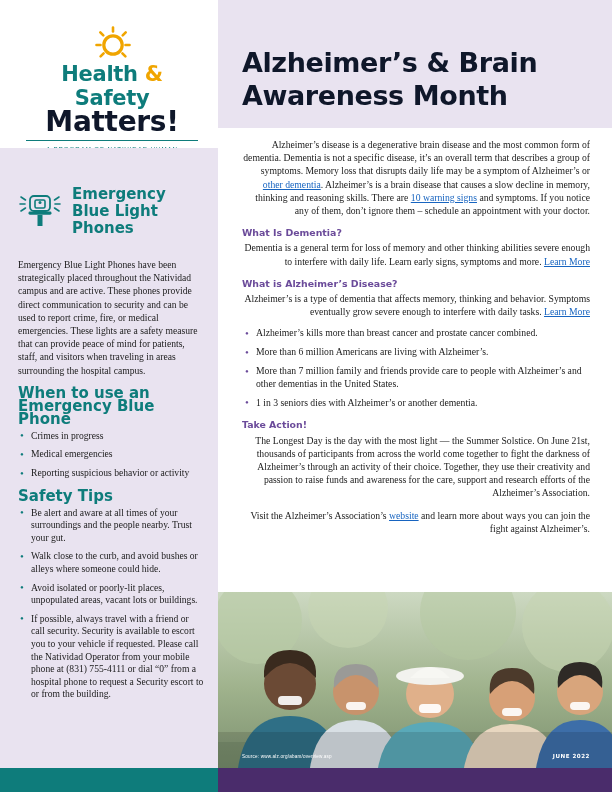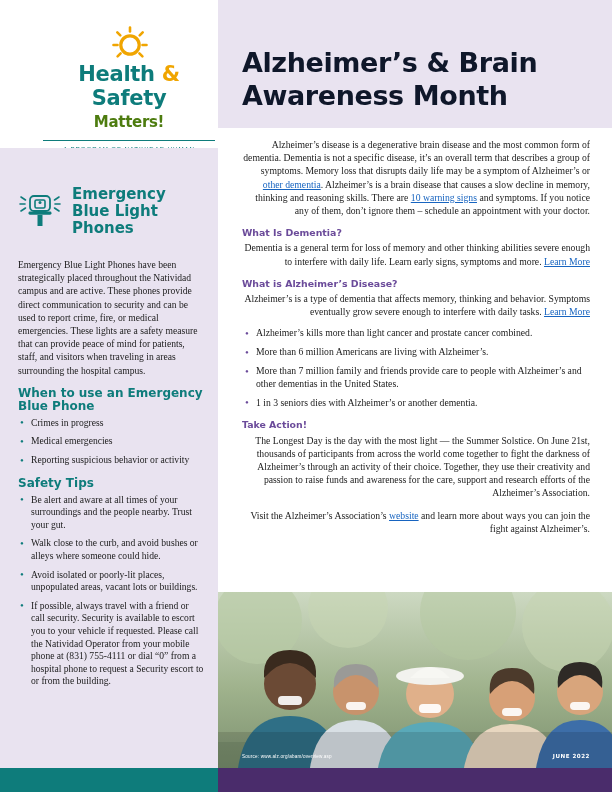--- a/index.html
+++ b/index.html
@@ -27,21 +27,20 @@
     width: 218px;
     height: 792px;
     background: #ffffff;
   }
   .logo-block {
     position: absolute;
     left: 0; top: 0;
     width: 180px;
     height: 148px;
     background: #ffffff;
-    margin-left: 17px;
   }
   .sun-icon {
     position: absolute;
     left: 95px; top: 26px;
     width: 36px; height: 36px;
   }
   .logo-text {
     position: absolute;
     left: 22px; top: 62px;
     width: 180px;
@@ -54,22 +53,22 @@
     color: #0e7c7b;
     letter-spacing: -0.3px;
     line-height: 24px;
   }
   .logo-line1 .amp {
     color: #f0a500;
   }
   .logo-line2 {
     font-family: "DejaVu Sans", sans-serif;
     font-weight: bold;
-    font-size: 15px;
-    color: #4d7c0f;
+    font-size: 28px;
+    color: #0f172a;
     letter-spacing: -0.3px;
     line-height: 24px;
   }
   .logo-rule {
     margin: 6px auto 4px auto;
     width: 172px;
     height: 1px;
     background: #0e7c7b;
   }
   .logo-sub {
@@ -117,21 +116,21 @@
     width: 186px;
     font-family: "Liberation Serif", serif;
     font-size: 9.6px;
     line-height: 13.2px;
     color: #1b1b1b;
     text-align: left;
   }
   .lp-subhead {
     font-family: "DejaVu Sans", sans-serif;
     font-weight: bold;
-    font-size: 12px;
+    font-size: 15px;
     color: #0e7c7b;
     line-height: 13px;
     margin-top: 10px;
   }
   .lp-para {
     margin-top: 2px;
   }
   ul.lp-list {
     margin: 4px 0 0 0;
     padding-left: 13px;
@@ -343,21 +342,21 @@
 
       <p class="rb-para"><span>Alzheimer’s disease is a degenerative brain disease and the most common form of dementia. Dementia is not a specific disease, it’s an overall term that describes a group of symptoms. Memory loss that disrupts daily life may be a symptom of Alzheimer’s or </span><span class="link">other dementia</span><span>. Alzheimer’s is a brain disease that causes a slow decline in memory, thinking and reasoning skills. There are </span><span class="link">10 warning signs</span><span> and symptoms. If you notice any of them, don’t ignore them – schedule an appointment with your doctor.</span></p>
 
       <div class="rb-head">What Is Dementia?</div>
       <p class="rb-para"><span>Dementia is a general term for loss of memory and other thinking abilities severe enough to interfere with daily life. Learn early signs, symptoms and more. </span><span class="link">Learn More</span></p>
 
       <div class="rb-head">What is Alzheimer’s Disease?</div>
       <p class="rb-para"><span>Alzheimer’s is a type of dementia that affects memory, thinking and behavior. Symptoms eventually grow severe enough to interfere with daily tasks. </span><span class="link">Learn More</span></p>
 
       <ul class="facts">
-        <li>Alzheimer’s kills more than light cancer and prostate cancer combined.</li>
+        <li>Alzheimer’s kills more than breast cancer and prostate cancer combined.</li>
         <li>More than 6 million Americans are living with Alzheimer’s.</li>
         <li>More than 7 million family and friends provide care to people with Alzheimer’s and other dementias in the United States.</li>
         <li>1 in 3 seniors dies with Alzheimer’s or another dementia.</li>
       </ul>
 
       <div class="rb-head">Take Action!</div>
       <p class="rb-para">The Longest Day is the day with the most light — the Summer Solstice. On June 21st, thousands of participants from across the world come together to fight the darkness of Alzheimer’s through an activity of their choice. Together, they use their creativity and passion to raise funds and awareness for the care, support and research efforts of the Alzheimer’s Association.</p>
 
       <p class="rb-para"><span>Visit the Alzheimer’s Association’s </span><span class="link">website</span><span> and learn more about ways you can join the fight against Alzheimer’s.</span></p>
     </div>

